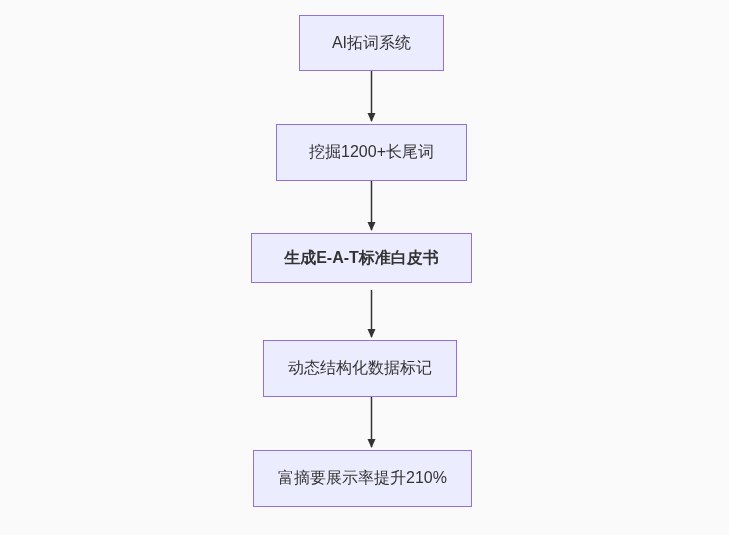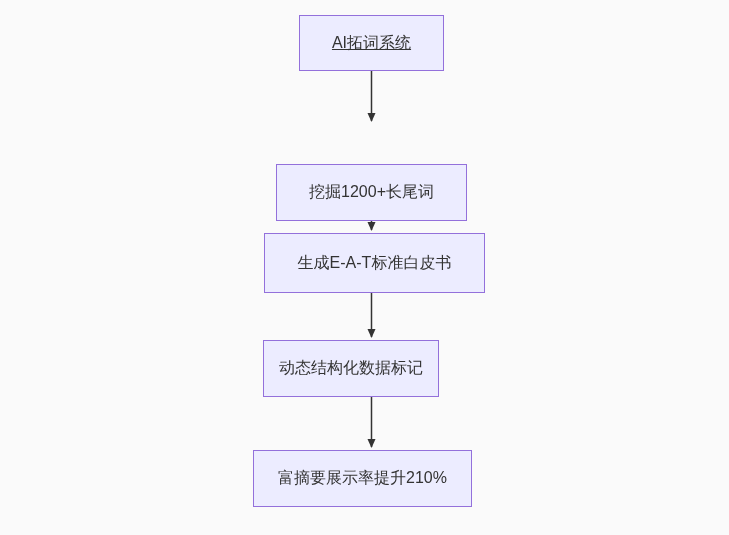--- a/index.html
+++ b/index.html
@@ -21,24 +21,24 @@
     background: #ECECFF;
     border: 1px solid #9370DB;
     color: #333333;
     font-size: 16px;
     display: flex;
     align-items: center;
     justify-content: center;
     text-align: center;
     white-space: nowrap;
   }
-  #node-1 { left: 299px; top: 15px;  width: 145px; height: 56px; text-decoration: underline; }
-  #node-2 { left: 276px; top: 124px; width: 191px; height: 57px; margin-top: 40px; }
-  #node-3 { left: 264px; top: 233px; width: 221px; height: 60px; }
-  #node-4 { left: 263px; top: 340px; width: 176px; height: 57px; }
+  #node-1 { left: 299px; top: 15px;  width: 145px; height: 56px; }
+  #node-2 { left: 276px; top: 124px; width: 191px; height: 57px; }
+  #node-3 { left: 251px; top: 233px; width: 221px; height: 50px; font-weight: bold; }
+  #node-4 { left: 263px; top: 340px; width: 194px; height: 57px; }
   #node-5 { left: 253px; top: 450px; width: 219px; height: 57px; }
   #edges-layer {
     position: absolute;
     left: 0; top: 0;
     width: 729px;
     height: 535px;
     pointer-events: none;
   }
   .edge-line {
     stroke: #333333;

